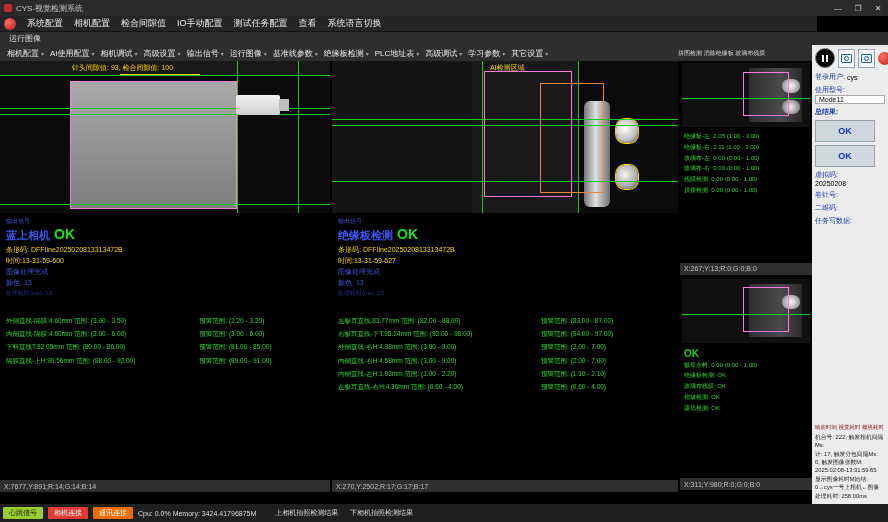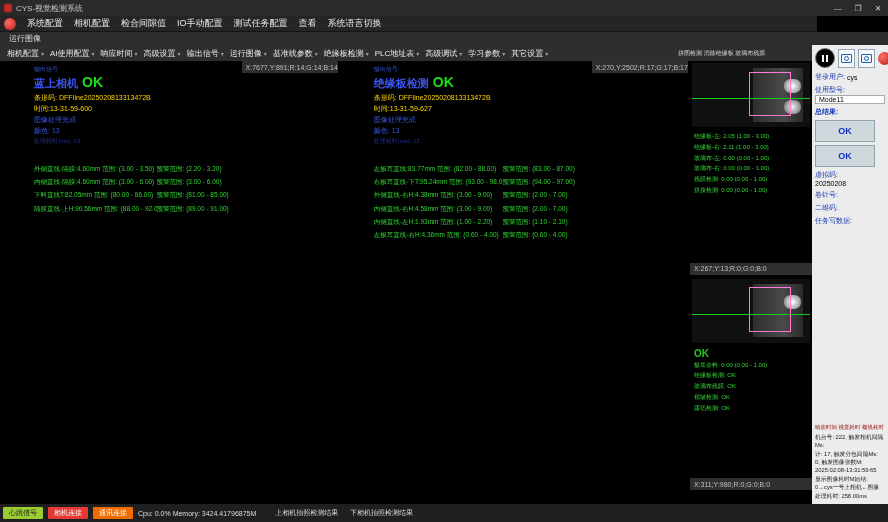--- a/index.html
+++ b/index.html
@@ -26,21 +26,21 @@
 
   
   .toolbar{position:absolute;left:0;top:45px;width:812px;height:16px;background:#2e2e2e;
            display:flex;align-items:center;padding-left:4px;box-sizing:border-box;}
   .tool-btn{font-size:8px;color:#e8e8e8;padding:0 3px;display:flex;align-items:center;white-space:nowrap;}
   .tool-btn::after{content:"▾";font-size:6px;color:#9e9e9e;margin-left:2px;}
   .thumb-caption{margin-left:auto;width:134px;font-size:6px;color:#d8d8d8;white-space:nowrap;overflow:hidden;}
 
   
   .panels{position:absolute;left:0;top:61px;width:812px;height:431px;display:flex;background:#000;}
-  .panel{display:flex;flex-direction:row;background:#000;margin-left:28px;}
+  .panel{display:flex;flex-direction:column;background:#000;}
   .panel-left{width:330px;margin-right:2px;}
   .panel-middle{width:346px;margin-right:2px;}
   .thumbs{width:132px;display:flex;flex-direction:column;}
 
   .viewport{position:relative;height:152px;background:#0b0b0b;overflow:hidden;}
   .statusline{height:12px;background:#2f2f2f;color:#c0c0c0;font-size:7px;display:flex;align-items:center;padding-left:4px;flex:none;}
   .results{flex:1;padding:4px 6px;position:relative;overflow:hidden;}
 
   
   .lv-band{position:absolute;left:0;top:0;width:100%;height:14px;background:#181818;}
@@ -154,21 +154,21 @@
     <div class="menu-item">系统语言切换</div>
   </div>
 
   <div class="tabbar">
     <div class="tab">运行图像</div>
   </div>
 
   <div class="toolbar">
     <div class="tool-btn">相机配置</div>
     <div class="tool-btn">AI使用配置</div>
-    <div class="tool-btn">响应时间</div>
+    <div class="tool-btn">相机调试</div>
     <div class="tool-btn">高级设置</div>
     <div class="tool-btn">输出信号</div>
     <div class="tool-btn">运行图像</div>
     <div class="tool-btn">基准线参数</div>
     <div class="tool-btn">绝缘板检测</div>
     <div class="tool-btn">PLC地址表</div>
     <div class="tool-btn">高级调试</div>
     <div class="tool-btn">学习参数</div>
     <div class="tool-btn">其它设置</div>
     <div class="thumb-caption">拼图检测  消除绝缘板  玻璃布残膜</div>

